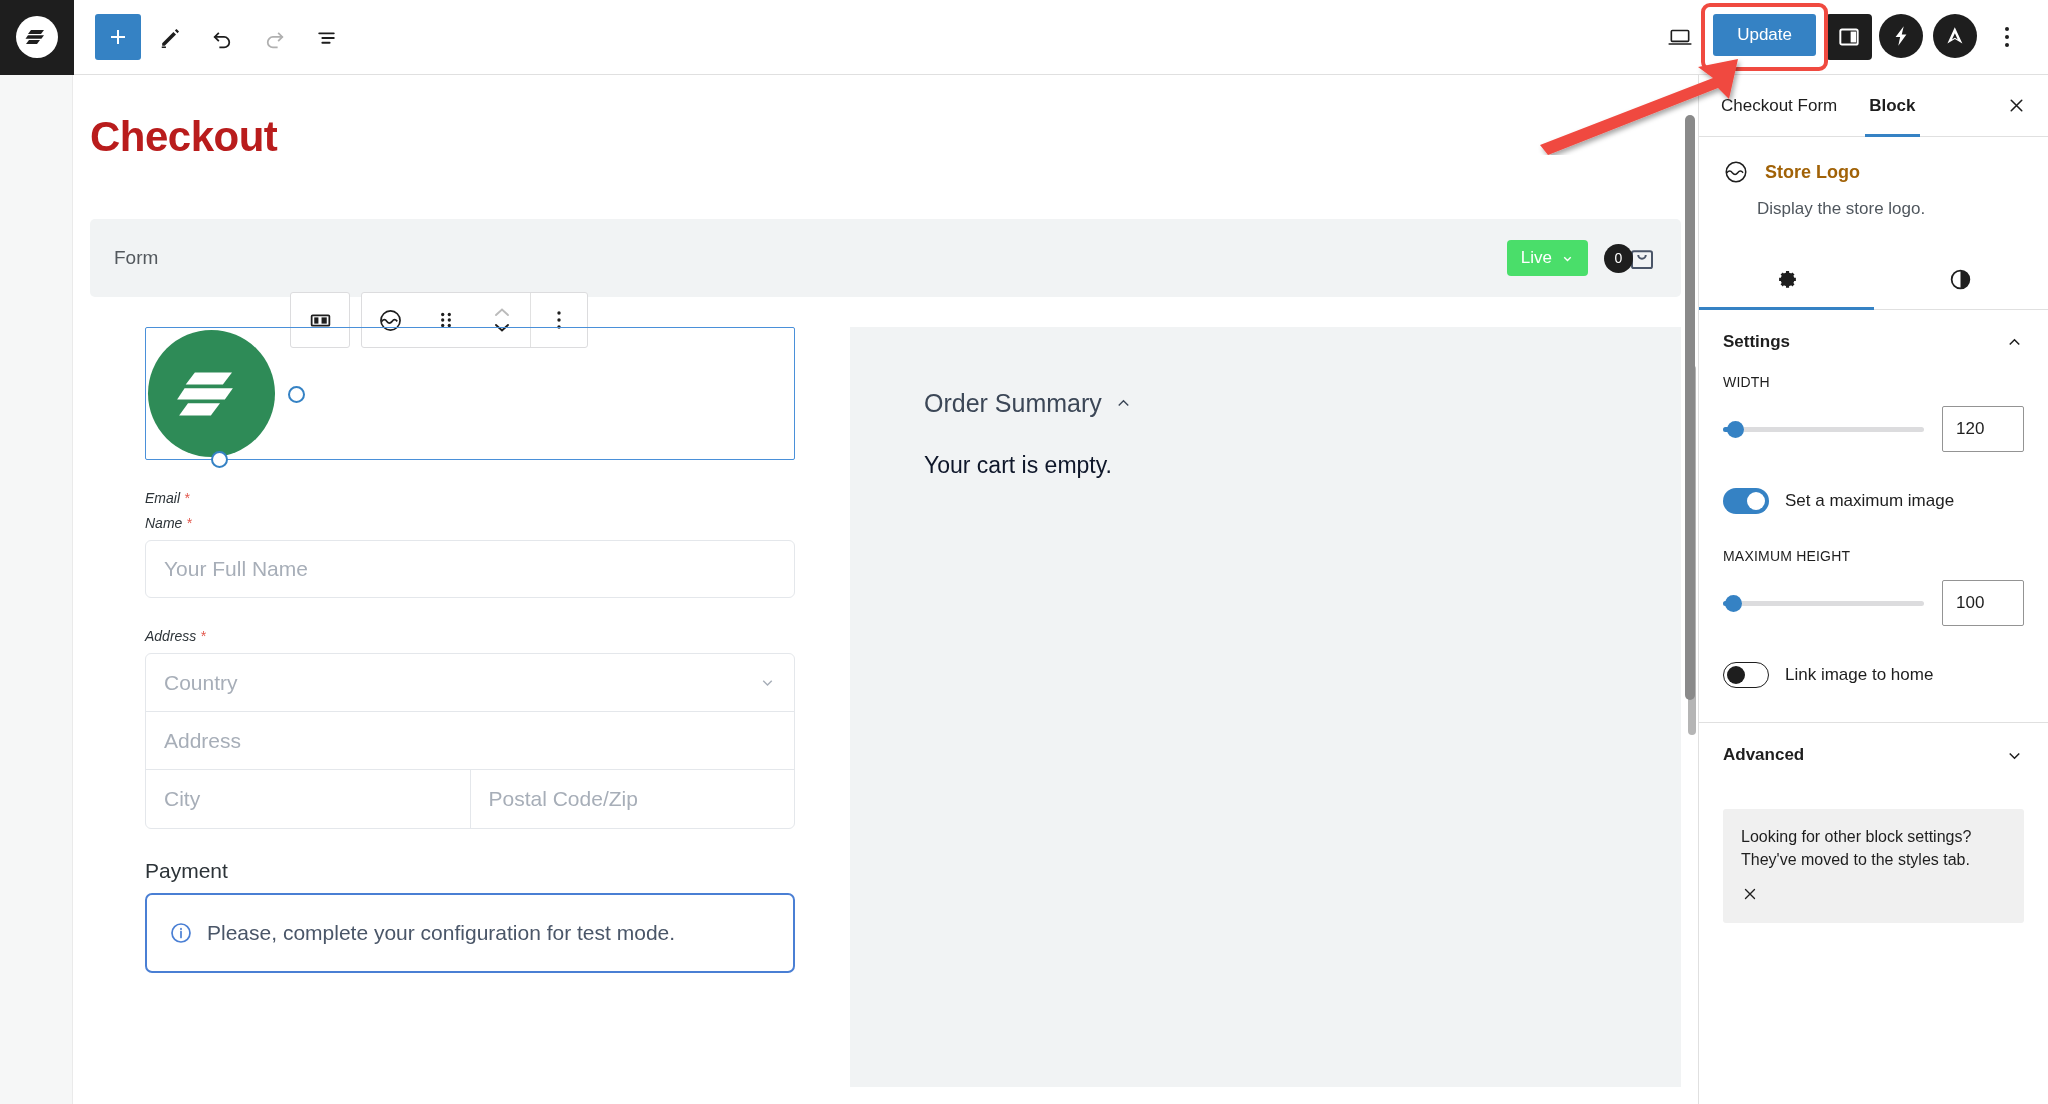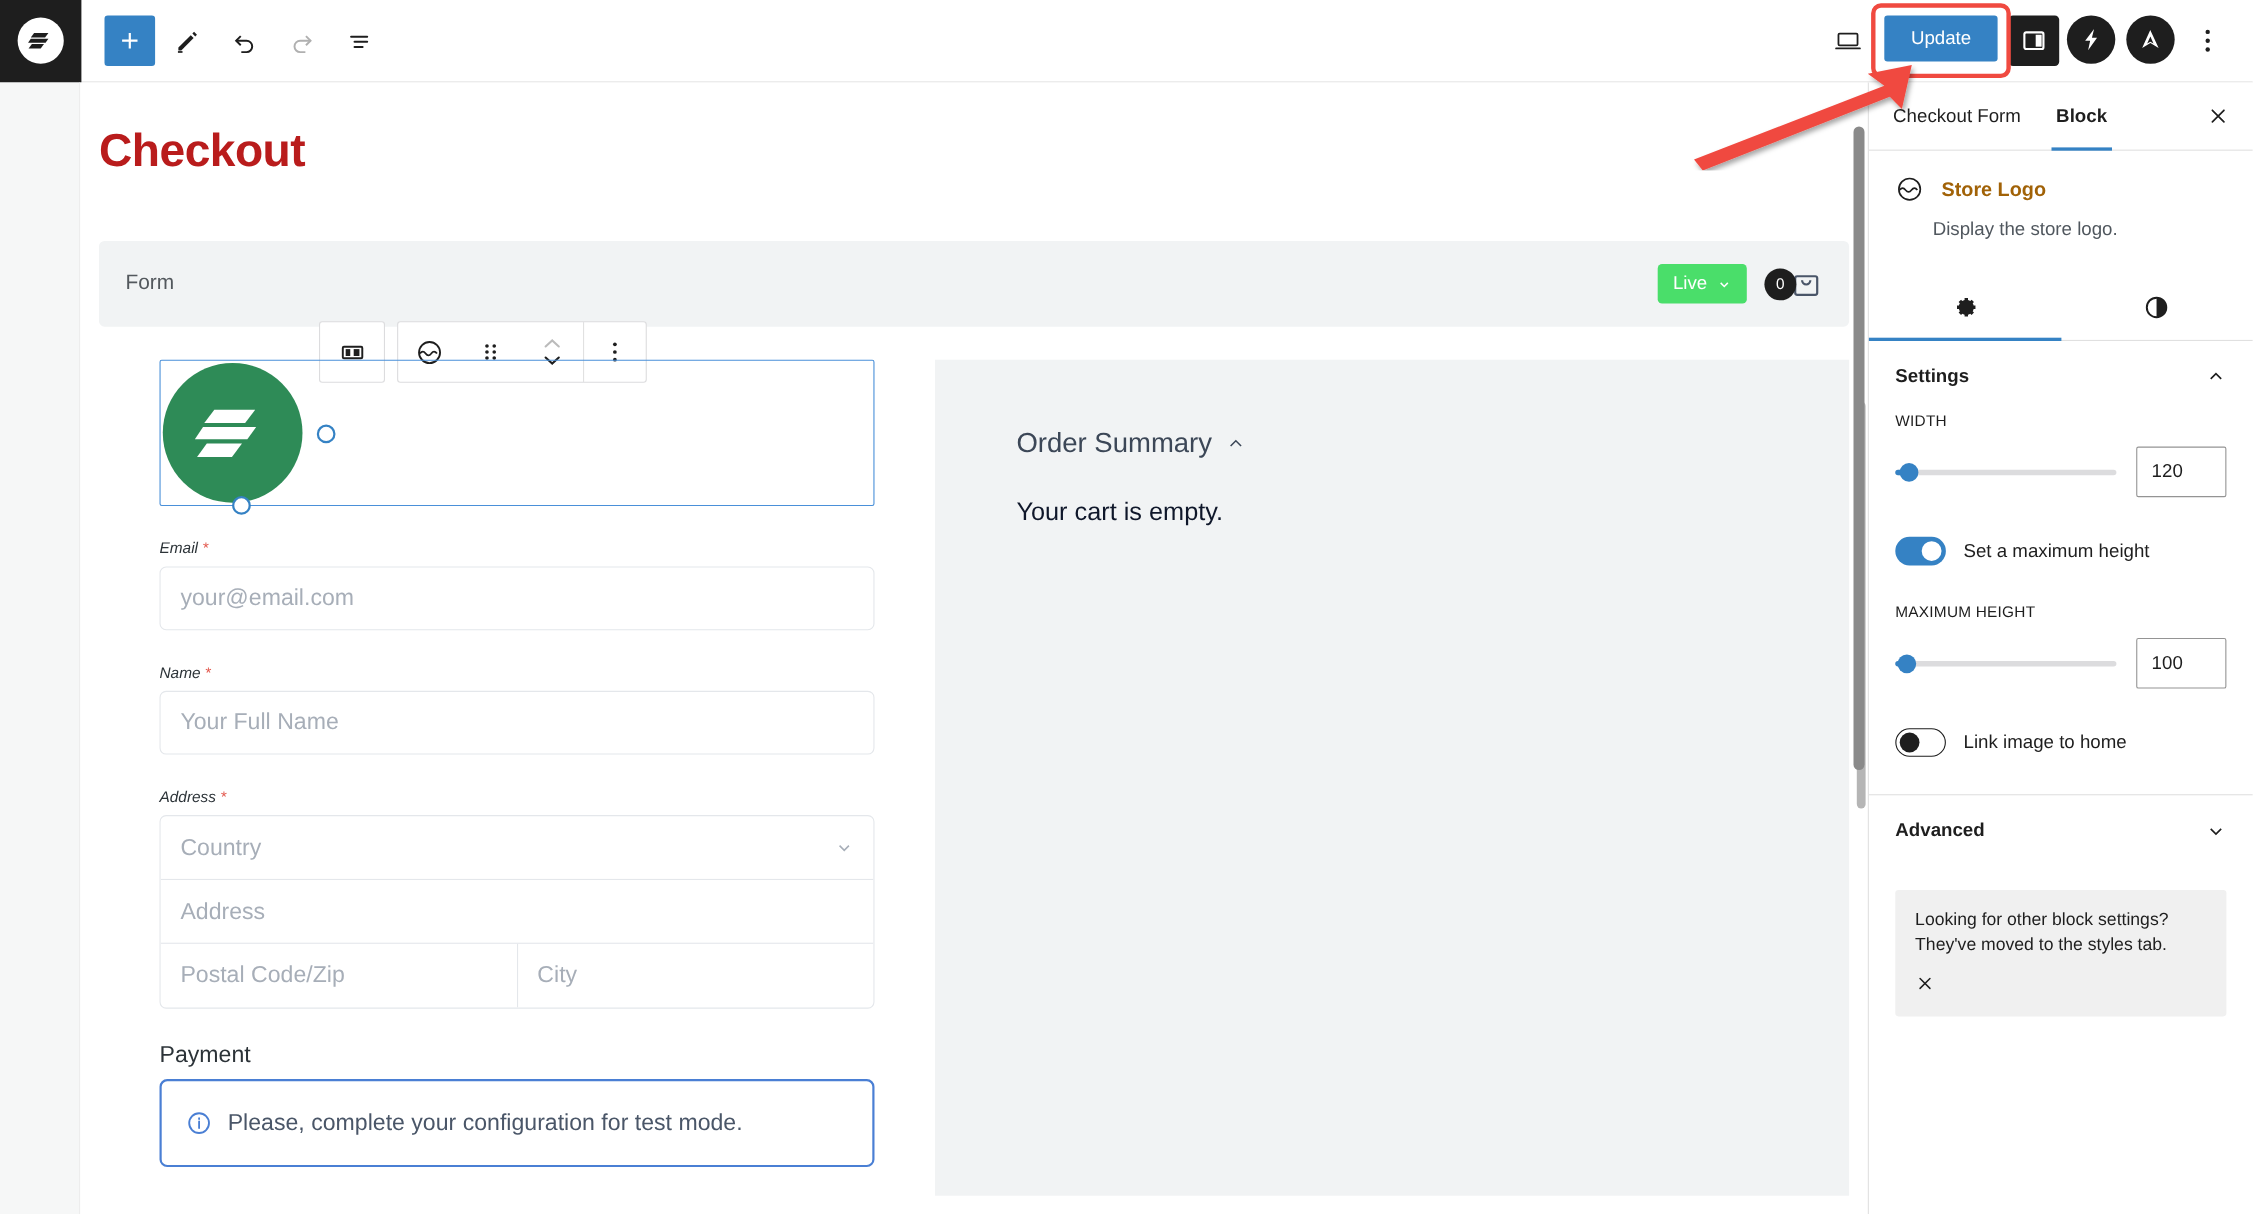--- a/index.html
+++ b/index.html
@@ -442,41 +442,40 @@
             <path d="M5.6 17.2h11.2l-3.2 4.3H2.5z" fill="#fff"></path>
           </svg>
         </div>
         <div class="handle right"></div>
         <div class="handle bottom"></div>
       </div>
 
       <label class="field-label">
         <span>Email</span><span class="req"> *</span>
       </label>
-      <div class="input-box">your@email.com</div>
 
       <label class="field-label">
         <span>Name</span><span class="req"> *</span>
       </label>
       <div class="input-box">Your Full Name</div>
 
       <label class="field-label">
         <span>Address</span><span class="req"> *</span>
       </label>
       <div class="addr-group">
         <div class="addr-row">
           <span>Country</span>
           <svg width="17" height="17" viewBox="0 0 24 24" fill="none" stroke="#a7aeb8" stroke-width="2">
               <path d="M6 9.5l6 6 6-6"></path>
             </svg>
         </div>
         <div class="addr-row">Address</div>
         <div class="addr-row addr-split">
+          <div>City</div>
           <div>Postal Code/Zip</div>
-          <div>City</div>
         </div>
       </div>
 
       <label class="payment-label">Payment</label>
       <div class="payment-box">
         <svg width="24" height="24" viewBox="0 0 24 24" fill="none" stroke="#4a7fd4" stroke-width="1.7">
           <circle cx="12" cy="12" r="9"></circle>
             <path d="M12 10.5v6M12 7.5v.8" stroke-linecap="round"></path>
         </svg>
         <span class="payment-text">Please, complete your configuration for test mode.</span>
@@ -552,21 +551,21 @@
         <div class="fill" style="width:6%"></div>
         <div class="knob" style="left:2%"></div>
       </div>
       <div class="num-box">120</div>
     </div>
 
     <div class="toggle-row">
       <div class="toggle on">
           <div class="dot"></div>
         </div>
-      <span class="toggle-label">Set a maximum height</span>
+      <span class="toggle-label">Set a maximum image</span>
     </div>
 
     <div class="sb-fieldlabel">MAXIMUM HEIGHT</div>
     <div class="slider-row">
       <div class="slider">
         <div class="fill" style="width:4%"></div>
         <div class="knob" style="left:1%"></div>
       </div>
       <div class="num-box">100</div>
     </div>

